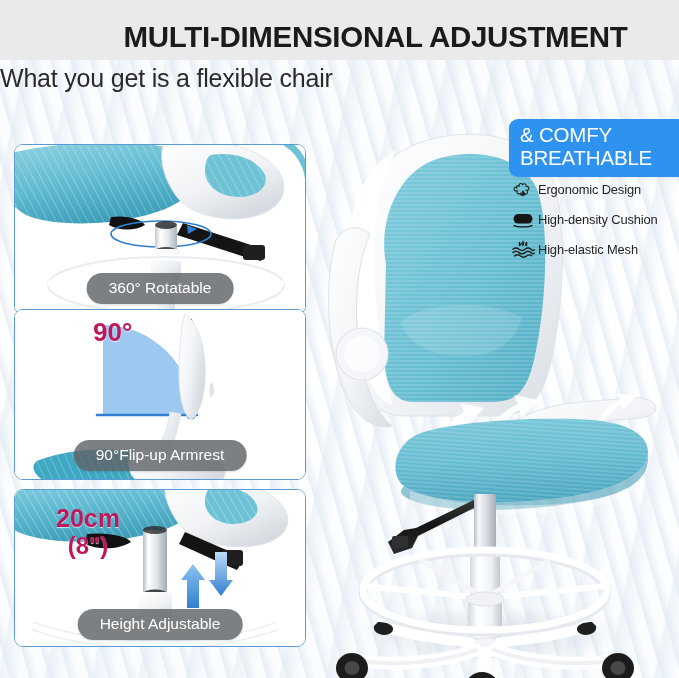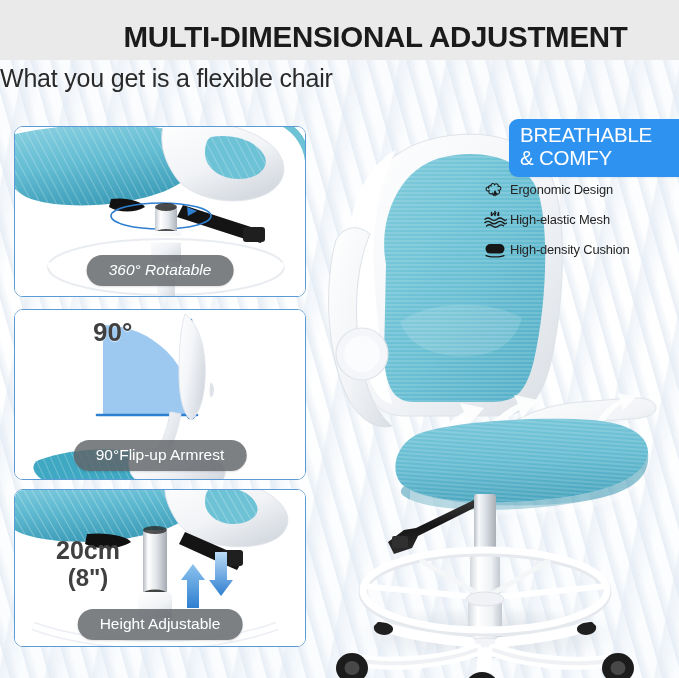--- a/index.html
+++ b/index.html
@@ -44,57 +44,57 @@
     text-align:left;font-size:25px;color:#2a2a2a;
     letter-spacing:-0.2px;
   }
 
   
   .panel{
     position:absolute;left:14px;width:290px;
     border:1.4px solid #5b9bd5;border-radius:9px;
     background:#ffffff;overflow:hidden;
   }
-  #panel-rotatable{top:126px;height:169px;font-style:italic;}
+  #panel-rotatable{top:144px;height:169px;}
   #panel-armrest{top:309px;height:169px;}
   #panel-height{top:489px;height:156px;}
 
   .panel-inner{position:absolute;inset:0;overflow:hidden;background:#fefeff;}
 
   .pill{
     position:absolute;left:50%;transform:translateX(-50%);
     background:rgba(96,100,104,.82);
     color:#ffffff;border-radius:18px;
     font-size:15.5px;white-space:nowrap;
     padding:6px 22px 7px 22px;
     box-shadow:0 1px 2px rgba(0,0,0,.12);
     z-index:40;
   }
   #pill-rotatable{bottom:10px;}
   #pill-armrest{bottom:8px;margin-top:34px;}
   #pill-height{bottom:6px;margin-top:12px;}
 
   .blue-note{
-    position:absolute;color:#404040;font-weight:bold;z-index:35;
+    position:absolute;color:#be185d;font-weight:bold;z-index:35;
     line-height:1.02;text-shadow:0 1px 1px rgba(255,255,255,.7);
   }
   #note-90{left:78px;top:9px;font-size:26px;}
-  #note-20cm{left:20px;top:48px;font-size:25px;text-align:center;width:106px;}
+  #note-20cm{left:20px;top:16px;font-size:25px;text-align:center;width:106px;}
   #note-20cm .sub{display:block;font-size:24px;margin-top:2px;}
 
   
   .badge{
     position:absolute;left:509px;top:119px;width:158px;
     background:#2e92f0;border-radius:9px;
     padding:5px 10px 7px 11px;
     color:#ffffff;font-size:20.5px;line-height:1.12;
     letter-spacing:-0.2px;z-index:60;
     box-shadow:0 1px 2px rgba(0,0,0,.06);
   }
-  .feature-list{position:absolute;left:480px;top:178px;width:171px;z-index:60;}
+  .feature-list{position:absolute;left:508px;top:178px;width:171px;z-index:60;}
   .feature-row{display:flex;align-items:center;height:23px;margin-bottom:7px;}
   .feature-ico{width:30px;height:21px;flex:0 0 30px;display:flex;align-items:center;justify-content:center;}
   .feature-txt{font-size:12.9px;color:#242424;white-space:nowrap;letter-spacing:-0.15px;}
 
   
   .chair-art{position:absolute;left:300px;top:112px;width:379px;height:566px;z-index:20;}
   .panel-art{position:absolute;inset:0;width:100%;height:100%;}
 </style>
 </head>
 <body>
@@ -260,22 +260,22 @@
         <ellipse cx="318" cy="556" rx="7.5" ry="7" fill="#484848"></ellipse>
       </g>
       <g>
         <ellipse cx="182" cy="576" rx="17" ry="16" fill="#1c1c1c"></ellipse>
         <ellipse cx="182" cy="576" rx="8" ry="7.5" fill="#4a4a4a"></ellipse>
       </g>
     </g>
   </svg>
 
   <div class="badge">
+    <div>&amp; COMFY</div>
     <div>BREATHABLE</div>
-    <div>&amp; COMFY</div>
   </div>
 
   <div class="feature-list">
 
     <div class="feature-row">
       <span class="feature-ico">
         <svg width="22" height="20" viewBox="0 0 22 20">
           <path d="M5 7.2c-1.6-.6-3.1.5-2.9 2 .2 1.4 1.7 2.1 3 1.6
                    -.8 1.5.3 3.2 2 3.1.5 0 .9-.2 1.2-.5.2 1.6 2 2.3 3.2 1.3
                    .4-.3.6-.8.7-1.2 1.1 1.1 3 .5 3.3-1 .2-.8-.1-1.6-.8-2.1
@@ -284,40 +284,40 @@
                    -.5-1.3-2.2-1.6-3.1-.6-.4.5-.6 1.1-.4 1.7
                    -1-.5-2.2 0-2.5 1.1-.1.4-.1.8.1 1.2z" fill="none" stroke="#1c1c1c" stroke-width="1.1"></path>
           <path d="M11 10.8l-1.8 4.8M11 10.8l1.9 4.6M11 10.8v5.4" stroke="#1c1c1c" stroke-width="1.1" fill="none"></path>
         </svg>
       </span>
       <span class="feature-txt">Ergonomic Design</span>
     </div>
 
     <div class="feature-row">
       <span class="feature-ico">
+        <svg width="24" height="18" viewBox="0 0 24 18">
+          <rect x="2.5" y="3" width="19" height="9.6" rx="4.8" fill="#161616"></rect>
+          <path d="M3 14.6c3.6 1.8 14.4 1.8 18 0" fill="none" stroke="#161616" stroke-width="1.3" stroke-linecap="round"></path>
+        </svg>
+      </span>
+      <span class="feature-txt">High-density Cushion</span>
+    </div>
+
+    <div class="feature-row">
+      <span class="feature-ico">
         <svg width="24" height="20" viewBox="0 0 24 20">
           <path d="M8.5 2.5v3M12 1.5v4M15.5 2.5v3" stroke="#1c1c1c" stroke-width="1.5" stroke-linecap="round"></path>
           <path d="M9.5 5l1-1.6M12 4.4l1-1.6M14.5 5l1-1.6" stroke="#1c1c1c" stroke-width="1.2" stroke-linecap="round"></path>
           <path d="M2 9.2c2-1.6 4-1.6 6 0s4 1.6 6 0 4-1.6 6 0 2 1.6 3.4.6" fill="none" stroke="#1c1c1c" stroke-width="1.4" stroke-linecap="round"></path>
           <path d="M2 12.6c2-1.6 4-1.6 6 0s4 1.6 6 0 4-1.6 6 0 2 1.6 3.4.6" fill="none" stroke="#1c1c1c" stroke-width="1.4" stroke-linecap="round"></path>
           <path d="M3.5 16c2-1.6 4-1.6 6 0s4 1.6 6 0 3.5-1.4 5-.2" fill="none" stroke="#1c1c1c" stroke-width="1.4" stroke-linecap="round"></path>
         </svg>
       </span>
       <span class="feature-txt">High-elastic Mesh</span>
     </div>
-
-    <div class="feature-row">
-      <span class="feature-ico">
-        <svg width="24" height="18" viewBox="0 0 24 18">
-          <rect x="2.5" y="3" width="19" height="9.6" rx="4.8" fill="#161616"></rect>
-          <path d="M3 14.6c3.6 1.8 14.4 1.8 18 0" fill="none" stroke="#161616" stroke-width="1.3" stroke-linecap="round"></path>
-        </svg>
-      </span>
-      <span class="feature-txt">High-density Cushion</span>
-    </div>
   </div>
 
   <div class="panel" id="panel-rotatable">
     <div class="panel-inner">
       <svg class="panel-art" viewBox="0 0 290 169" preserveAspectRatio="xMidYMid slice">
         <defs>
           <linearGradient id="p1seat" x1="0" y1="0" x2="0.4" y2="1">
             <stop offset="0%" stop-color="#8ed2e2"></stop>
             <stop offset="55%" stop-color="#62bcd2"></stop>
             <stop offset="100%" stop-color="#3f9fba"></stop>

